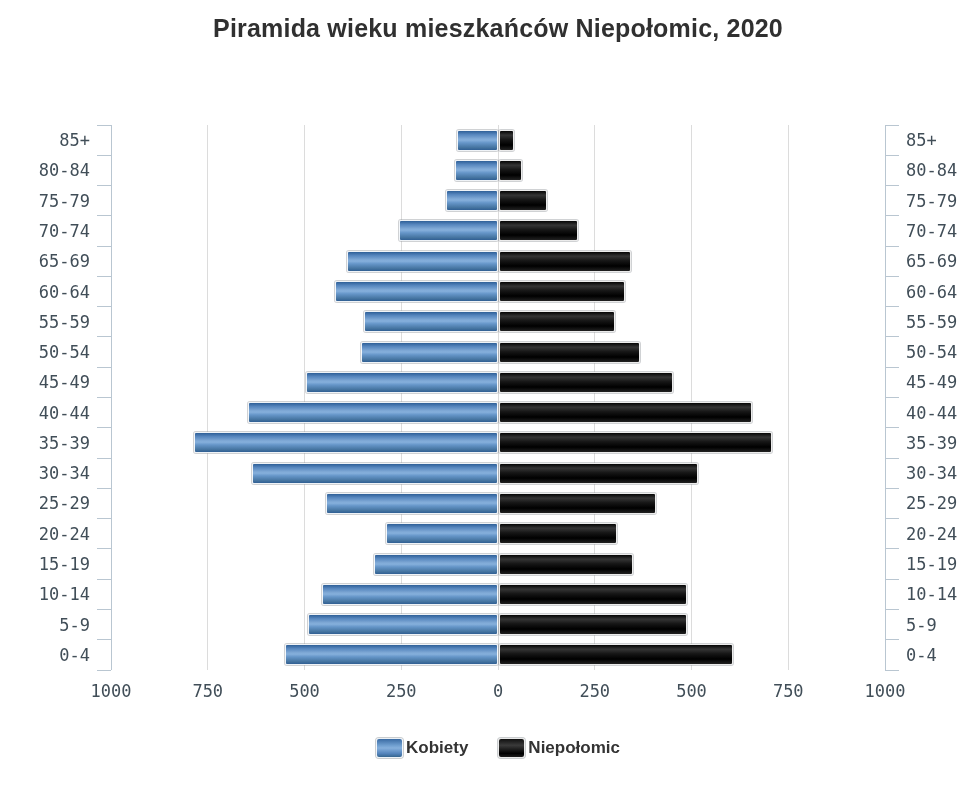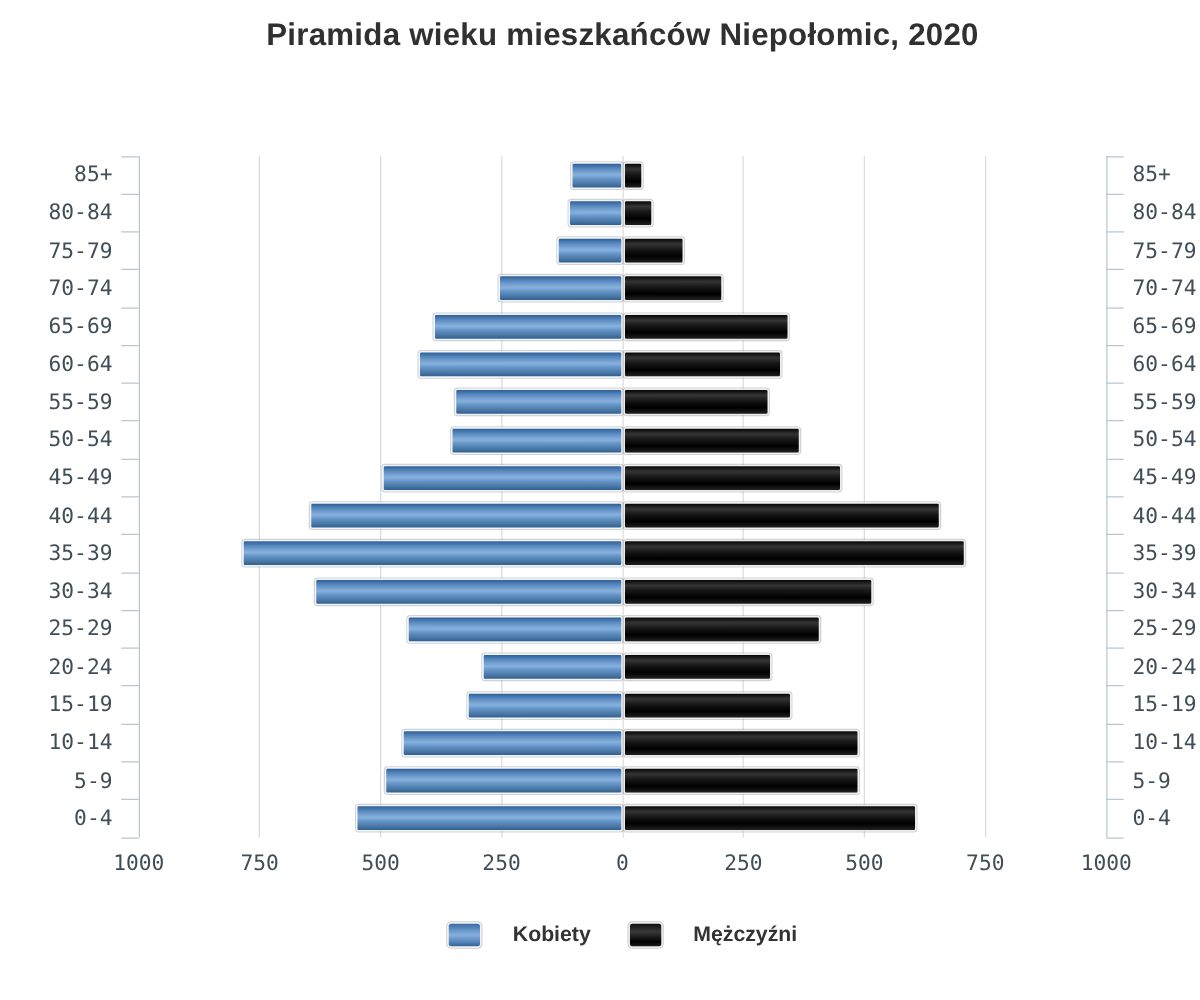--- a/index.html
+++ b/index.html
@@ -21,42 +21,42 @@
   .bar-m{background:linear-gradient(180deg,#050505 0%,#353535 22%,#161616 46%,
           #000000 74%,#212121 100%);}
   .ylabel{position:absolute;height:20px;line-height:20px;
           font-family:"DejaVu Sans Mono", monospace;font-size:17px;color:#414e58;}
   .ylabel.left{left:0;width:72px;text-align:right;}
   .ylabel.right{left:888px;width:80px;text-align:left;}
   .xlabel{position:absolute;top:681px;width:90px;margin-left:-45px;text-align:center;
           font-family:"DejaVu Sans Mono", monospace;font-size:17px;color:#414e58;}
   #legend{position:absolute;left:0;top:738px;width:960px;display:flex;
           justify-content:center;align-items:center;gap:30px;}
-  .legend-item{display:flex;align-items:flex-start;gap:25px;}
+  .legend-item{display:flex;align-items:flex-start;gap:3px;}
   .swatch{width:25px;height:18px;border-radius:3px;border:1px solid rgba(255,255,255,0.9);
           box-shadow:0 0 0 1px rgba(150,155,160,0.5);}
   .swatch-f{background:linear-gradient(180deg,#3a6ba3 0%,#6f9ecf 35%,#86b0dc 50%,
             #5585bd 80%,#35658f 100%);}
   .swatch-m{background:linear-gradient(180deg,#101010 0%,#3a3a3a 35%,#000000 80%,#1c1c1c 100%);}
   .legend-label{font-size:17px;font-weight:700;color:#333333;}
 </style>
 </head>
 <body>
 
 <div id="chart">
   <div id="title">Piramida wieku mieszkańców Niepołomic, 2020</div>
   <div id="plot"></div>
   <div id="legend">
     <div class="legend-item">
       <span class="swatch swatch-f"></span>
       <span class="legend-label">Kobiety</span>
     </div>
     <div class="legend-item">
       <span class="swatch swatch-m"></span>
-      <span class="legend-label">Mężczyźni</span>
+      <span class="legend-label">Niepołomic</span>
     </div>
   </div>
 <div class="axisline" style="left: 92.5px; top: 125px; height: 545px;"></div>
     <div class="xlabel" style="left: 93px;">1000</div>
     <div class="gridline" style="left: 189.25px; top: 125px; height: 545px;"></div>
     <div class="xlabel" style="left: 189.75px;">750</div>
     <div class="gridline" style="left: 286px; top: 125px; height: 545px;"></div>
     <div class="xlabel" style="left: 286.5px;">500</div>
     <div class="gridline" style="left: 382.75px; top: 125px; height: 545px;"></div>
     <div class="xlabel" style="left: 383.25px;">250</div>

